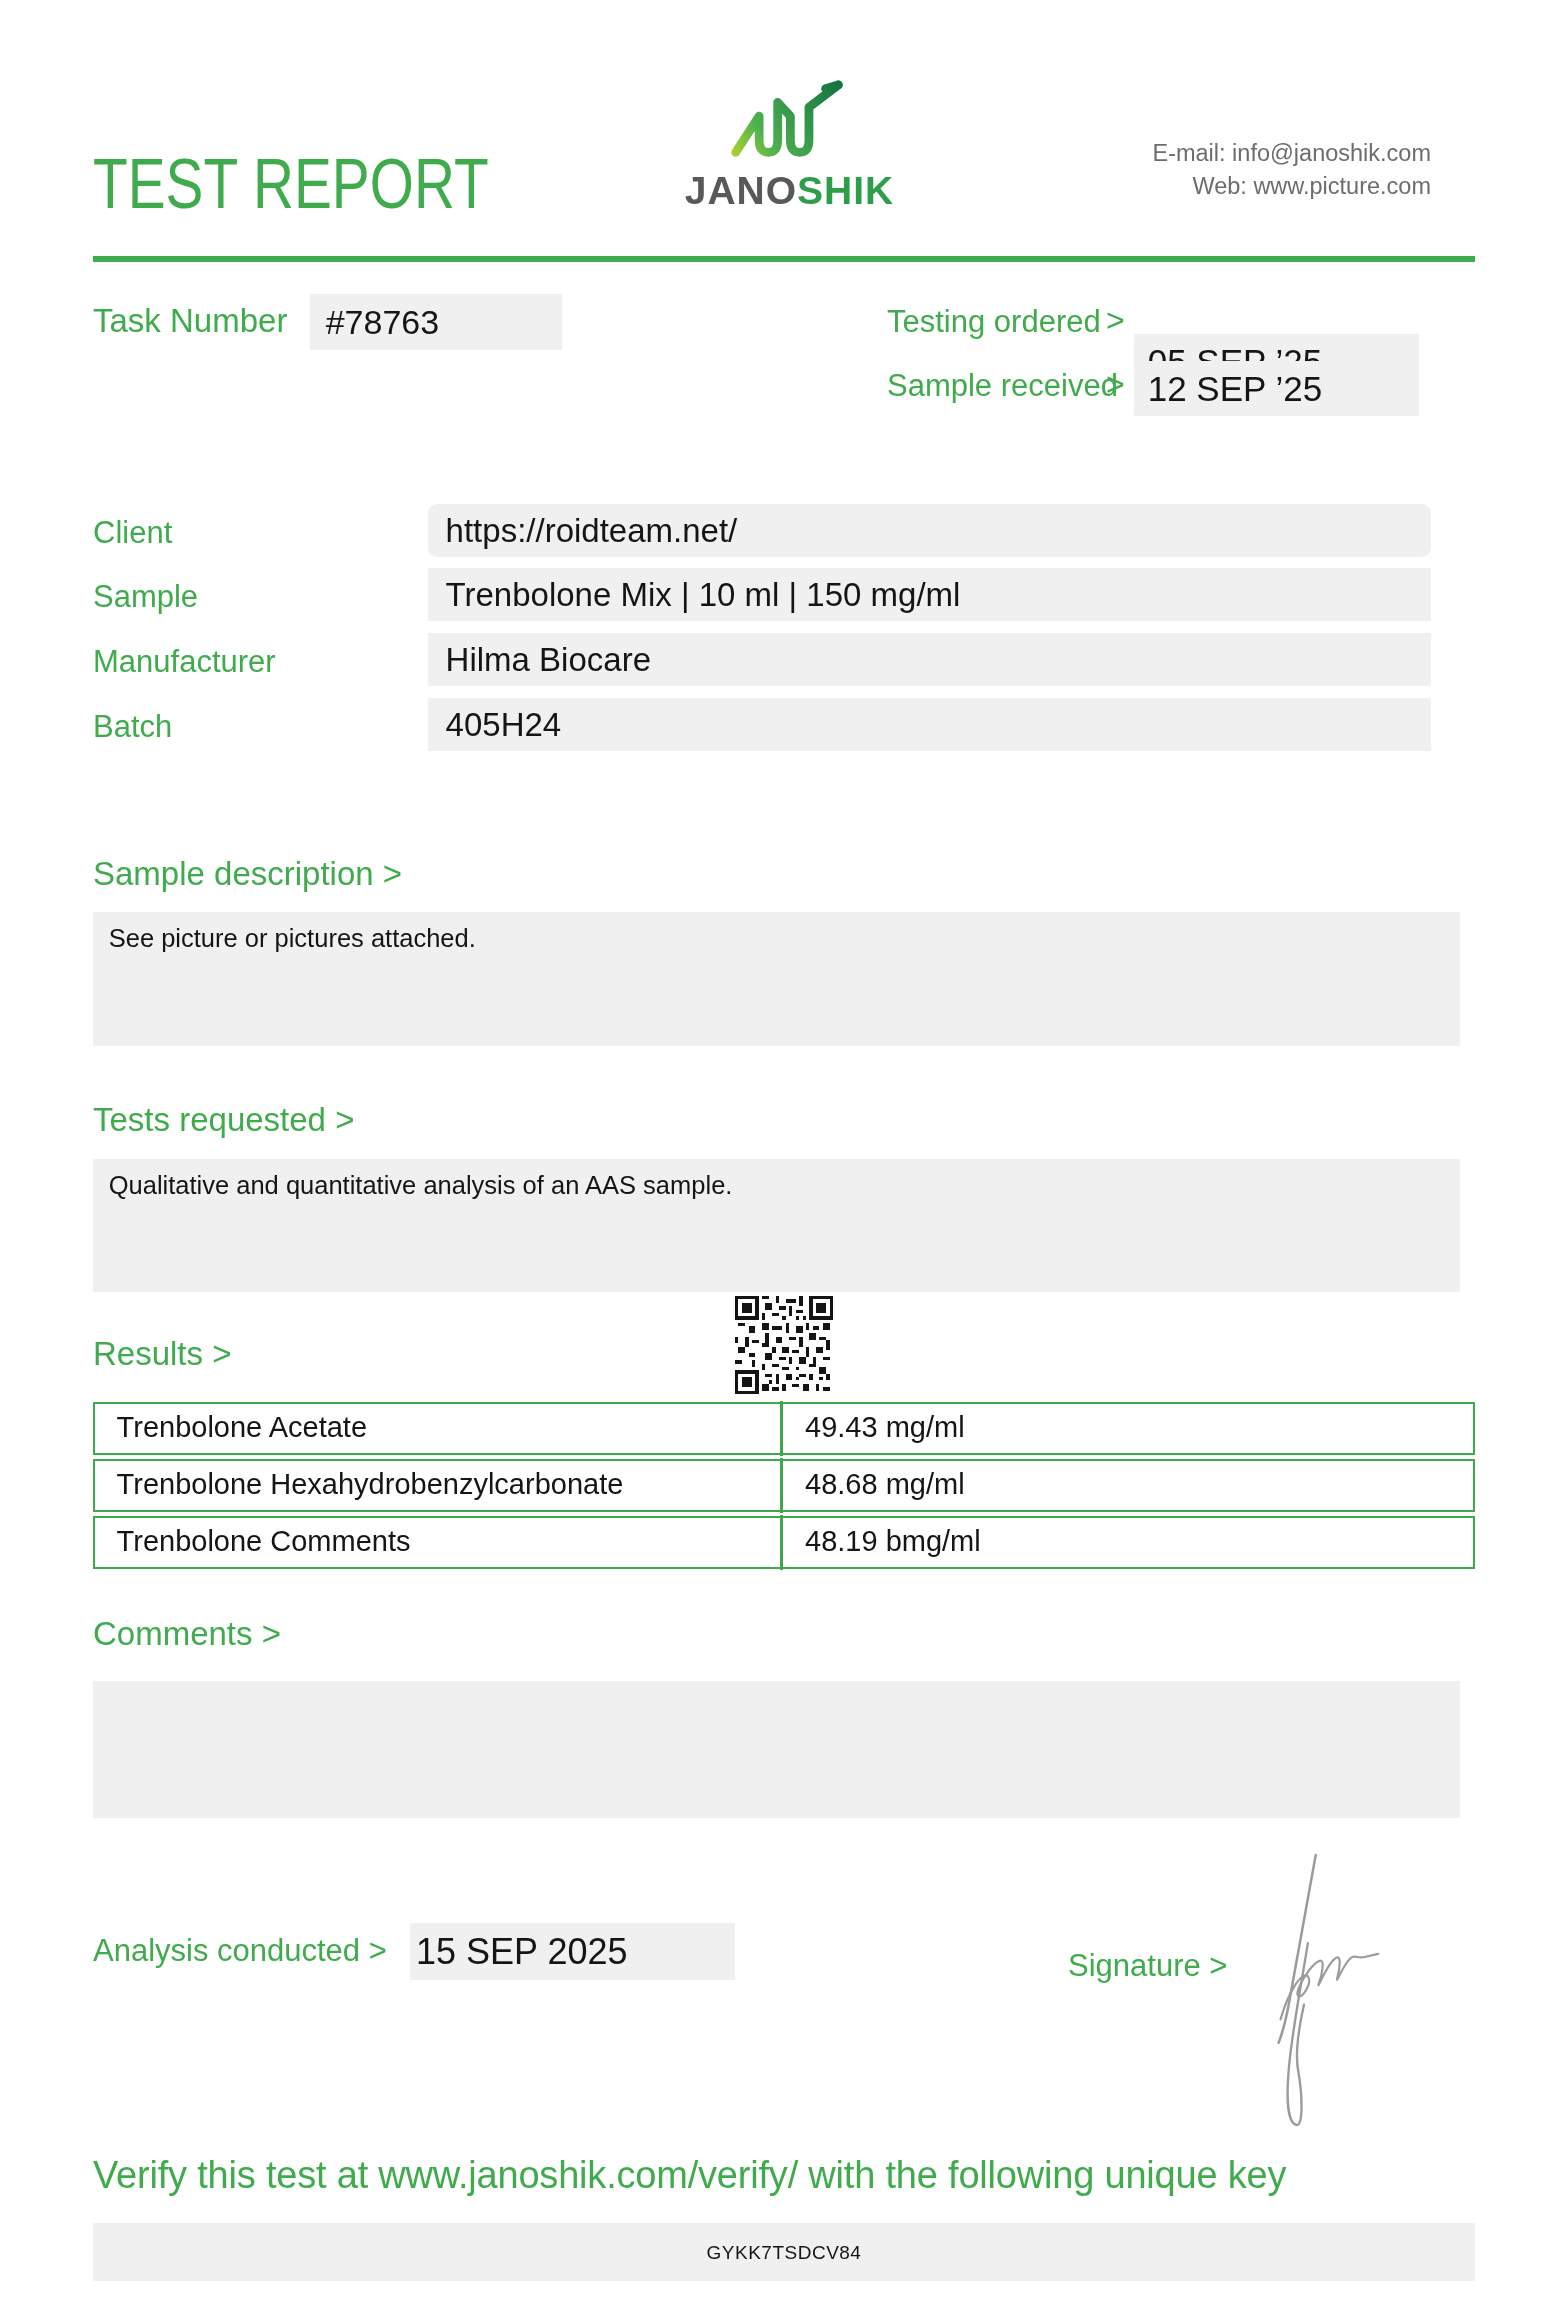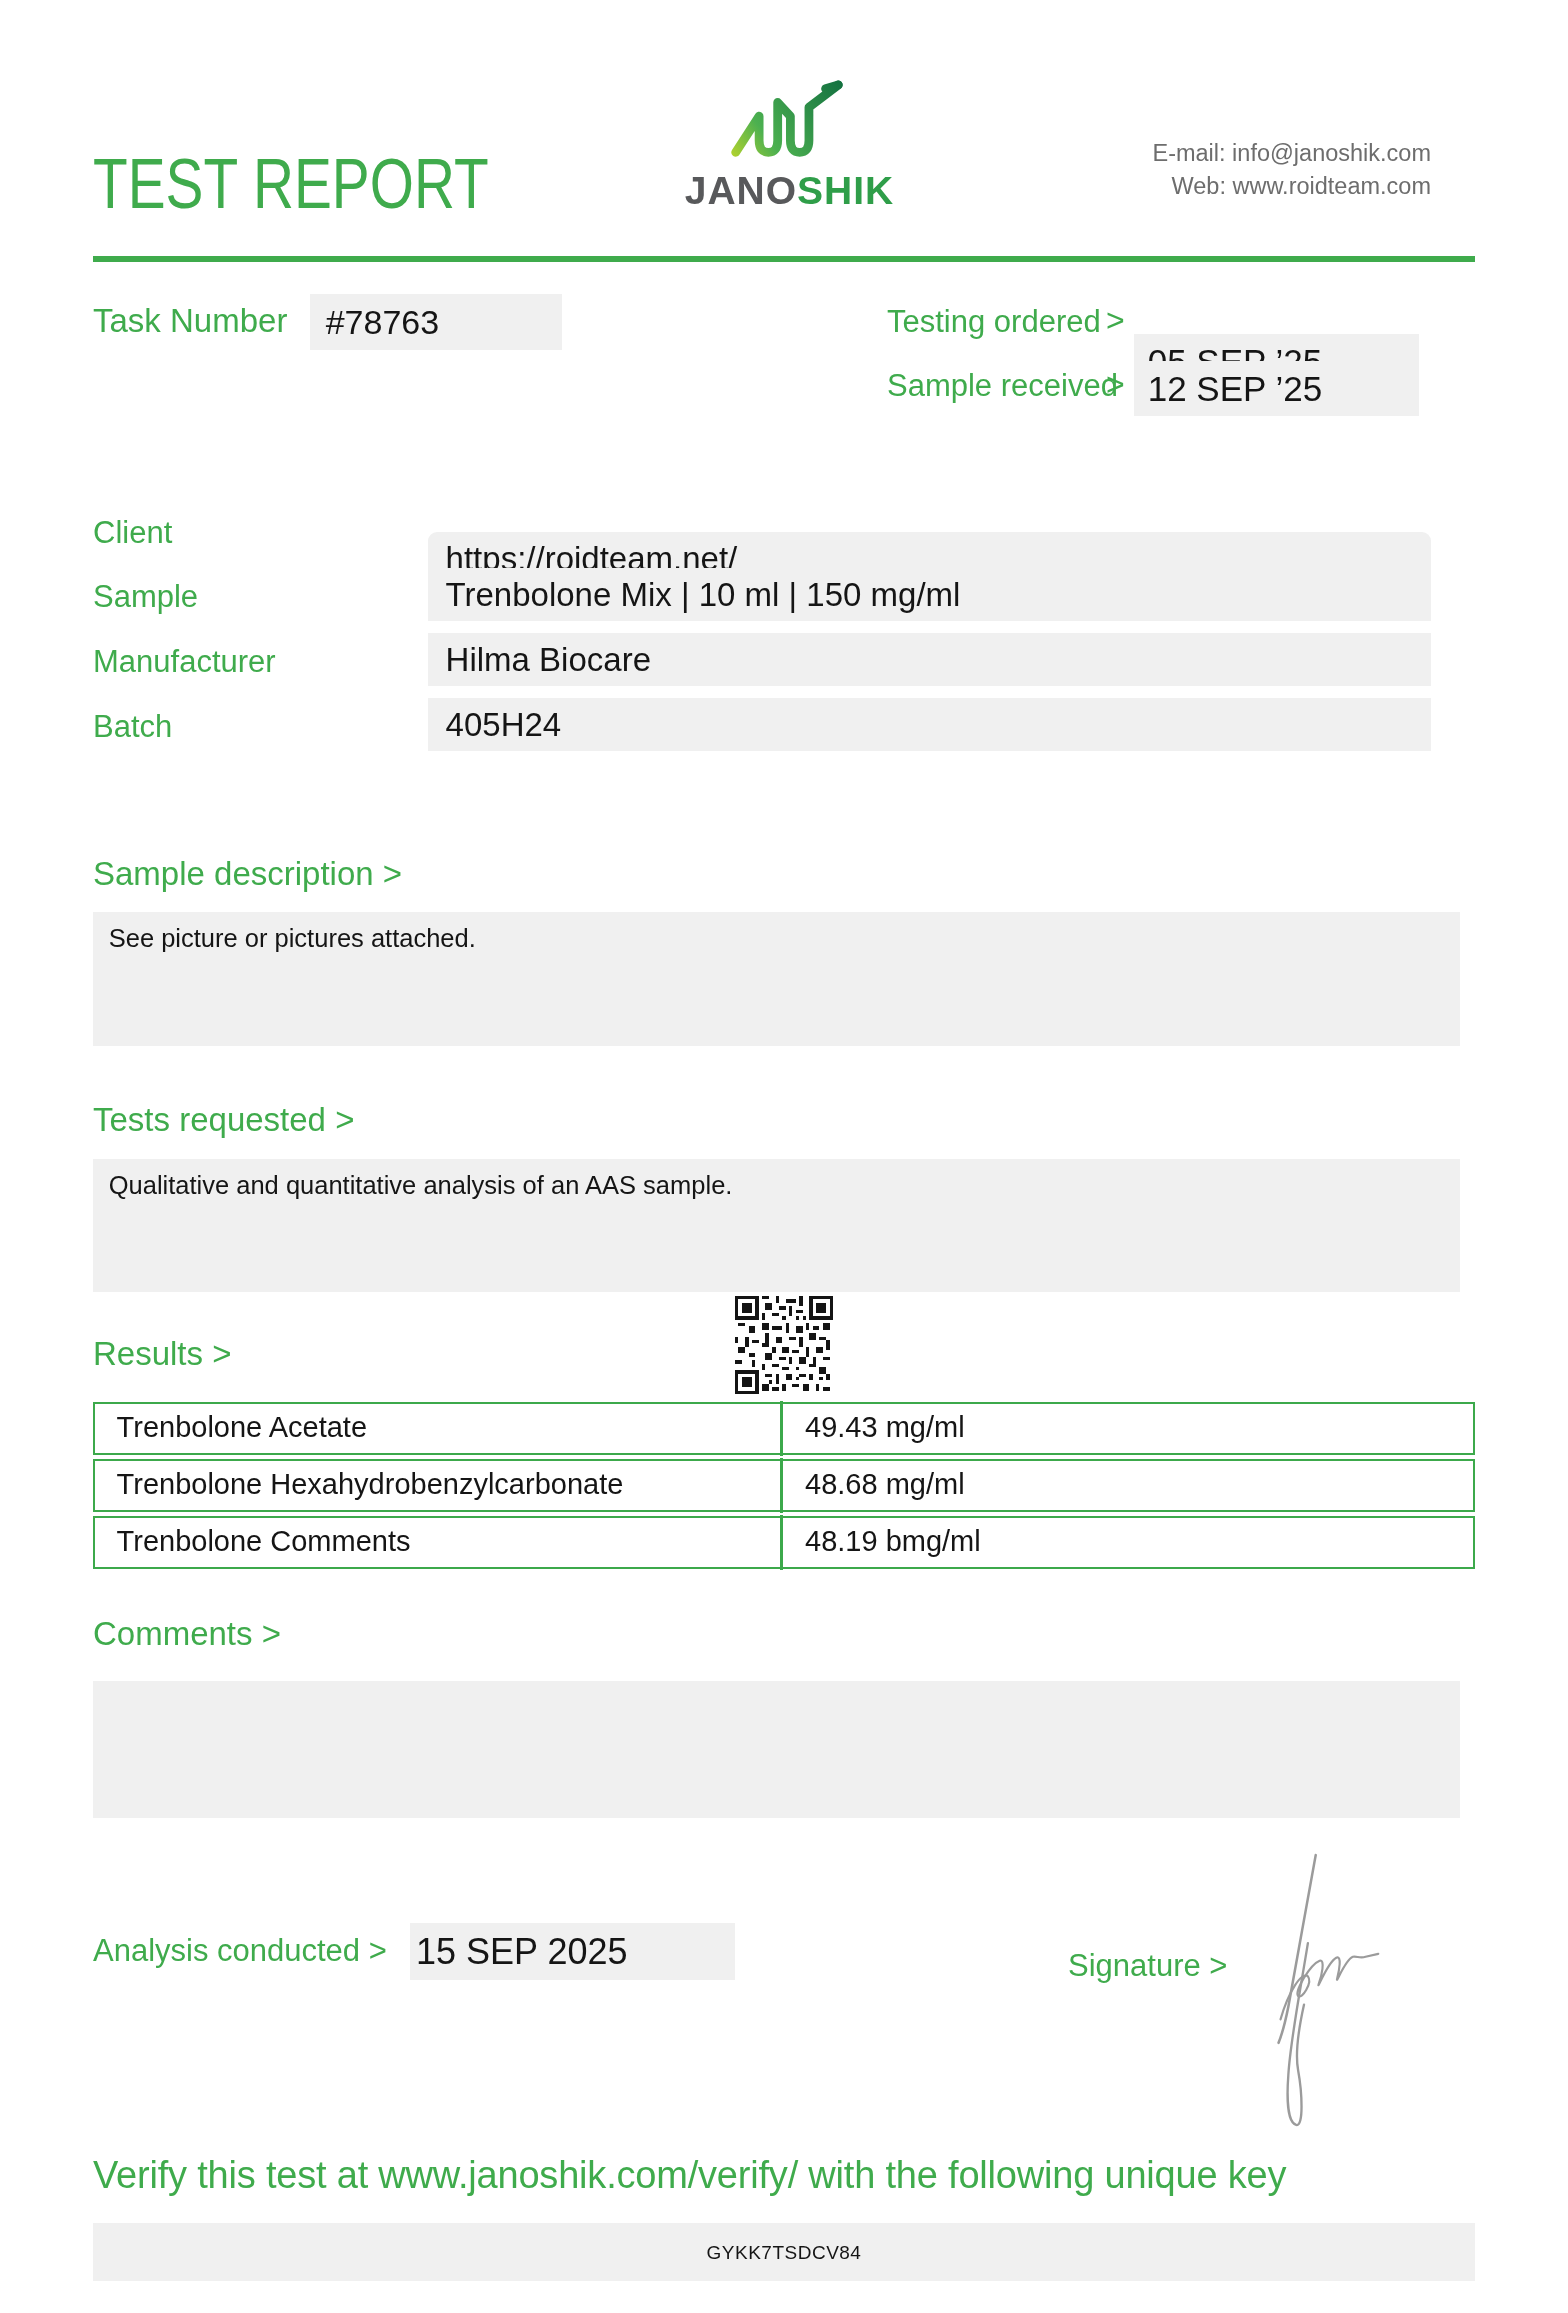--- a/index.html
+++ b/index.html
@@ -90,38 +90,38 @@
       <path d="M119 9 L106 13" stroke="url(#lg)" stroke-width="9" stroke-linecap="round"></path>
     </svg>
   </div>
 
   <div class="abs logo-text">
     <span>JANO</span><span class="shik">SHIK</span>
   </div>
 
   <div class="abs contact">
     <div>E-mail: info@janoshik.com</div>
-    <div>Web: www.roidteam.com</div>
+    <div>Web: www.picture.com</div>
   </div>
 
   <div class="abs rule"></div>
 
   <div class="abs lbl task-label">Task Number</div>
   <div class="abs task-box">#78763</div>
 
   <div class="abs lbl ordered-label">Testing ordered</div>
   <div class="abs lbl ordered-arrow">&gt;</div>
   <div class="abs ordered-box">05 SEP ’25</div>
 
   <div class="abs lbl received-label">Sample received</div>
   <div class="abs lbl received-arrow">&gt;</div>
   <div class="abs received-box">12 SEP ’25</div>
 
   <div class="abs lbl detail-label" style="top:515px;">Client</div>
-  <div class="abs detail-box" style="top:532px;border-radius:9px;">https://roidteam.net/</div>
+  <div class="abs detail-box" style="top:504px;border-radius:9px;">https://roidteam.net/</div>
 
   <div class="abs lbl detail-label" style="top:579px;">Sample</div>
   <div class="abs detail-box" style="top:568px;">Trenbolone Mix | 10 ml | 150 mg/ml</div>
 
   <div class="abs lbl detail-label" style="top:644px;">Manufacturer</div>
   <div class="abs detail-box" style="top:633px;">Hilma Biocare</div>
 
   <div class="abs lbl detail-label" style="top:709px;">Batch</div>
   <div class="abs detail-box" style="top:698px;">405H24</div>
 

